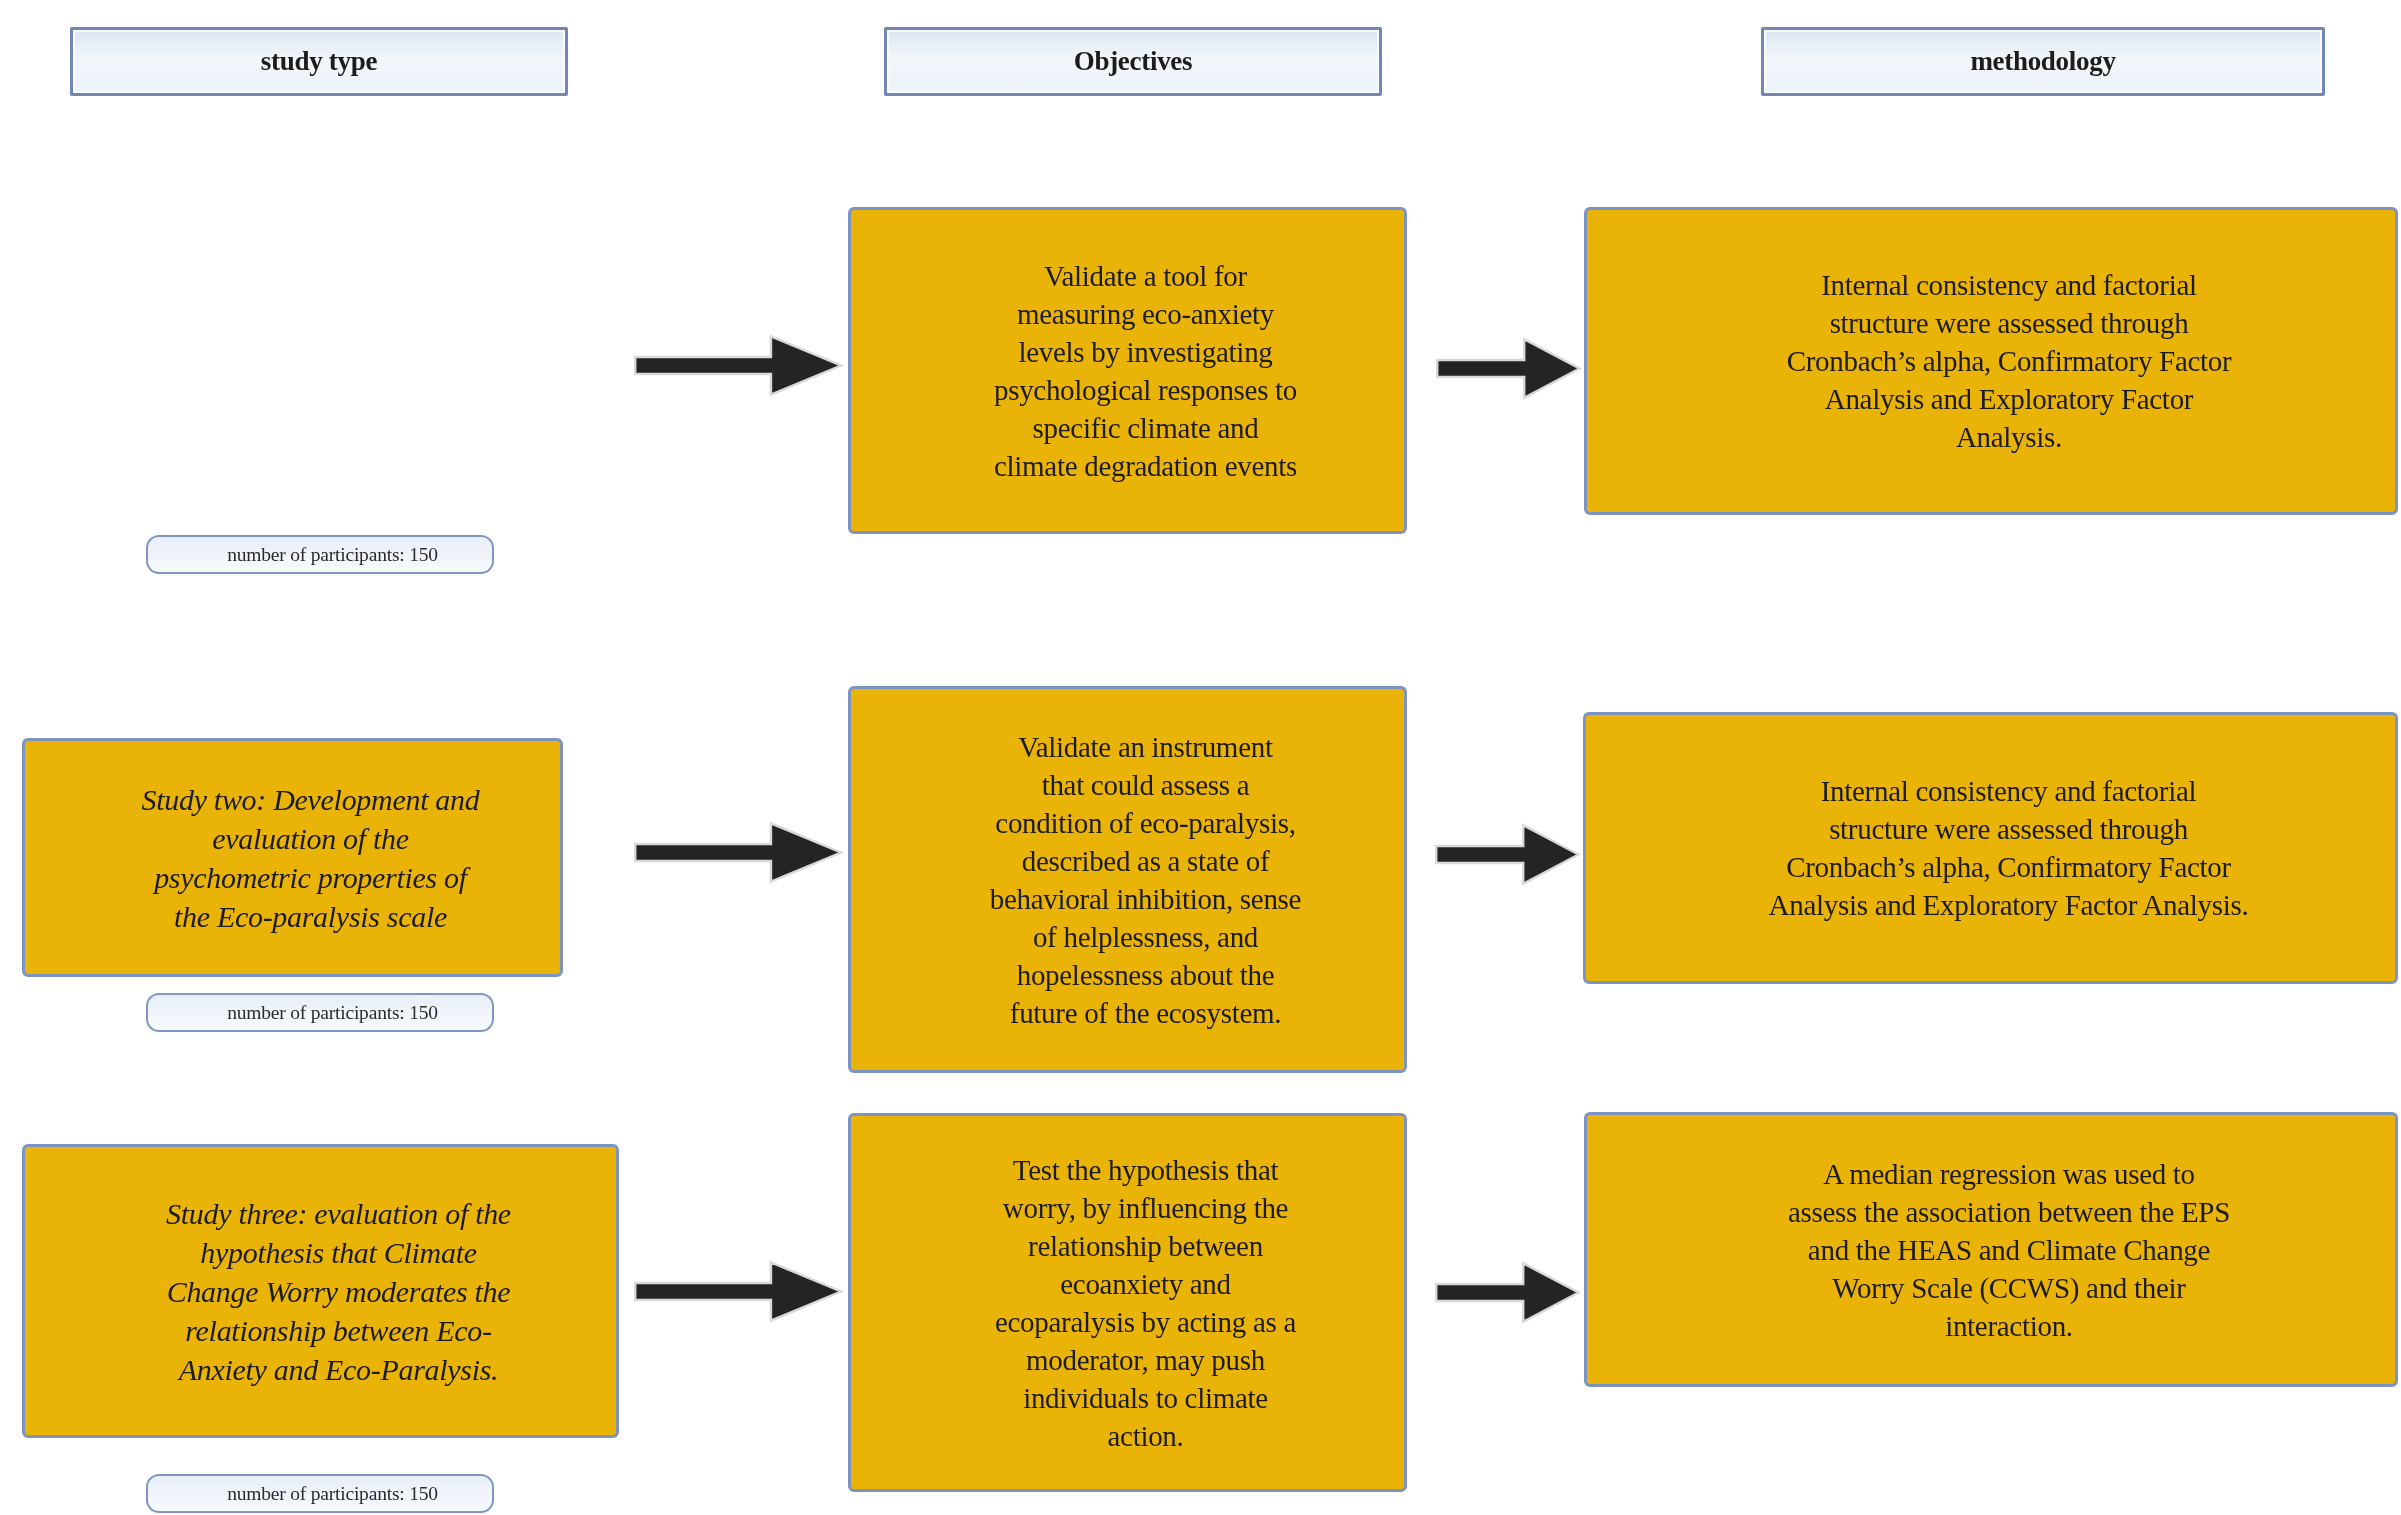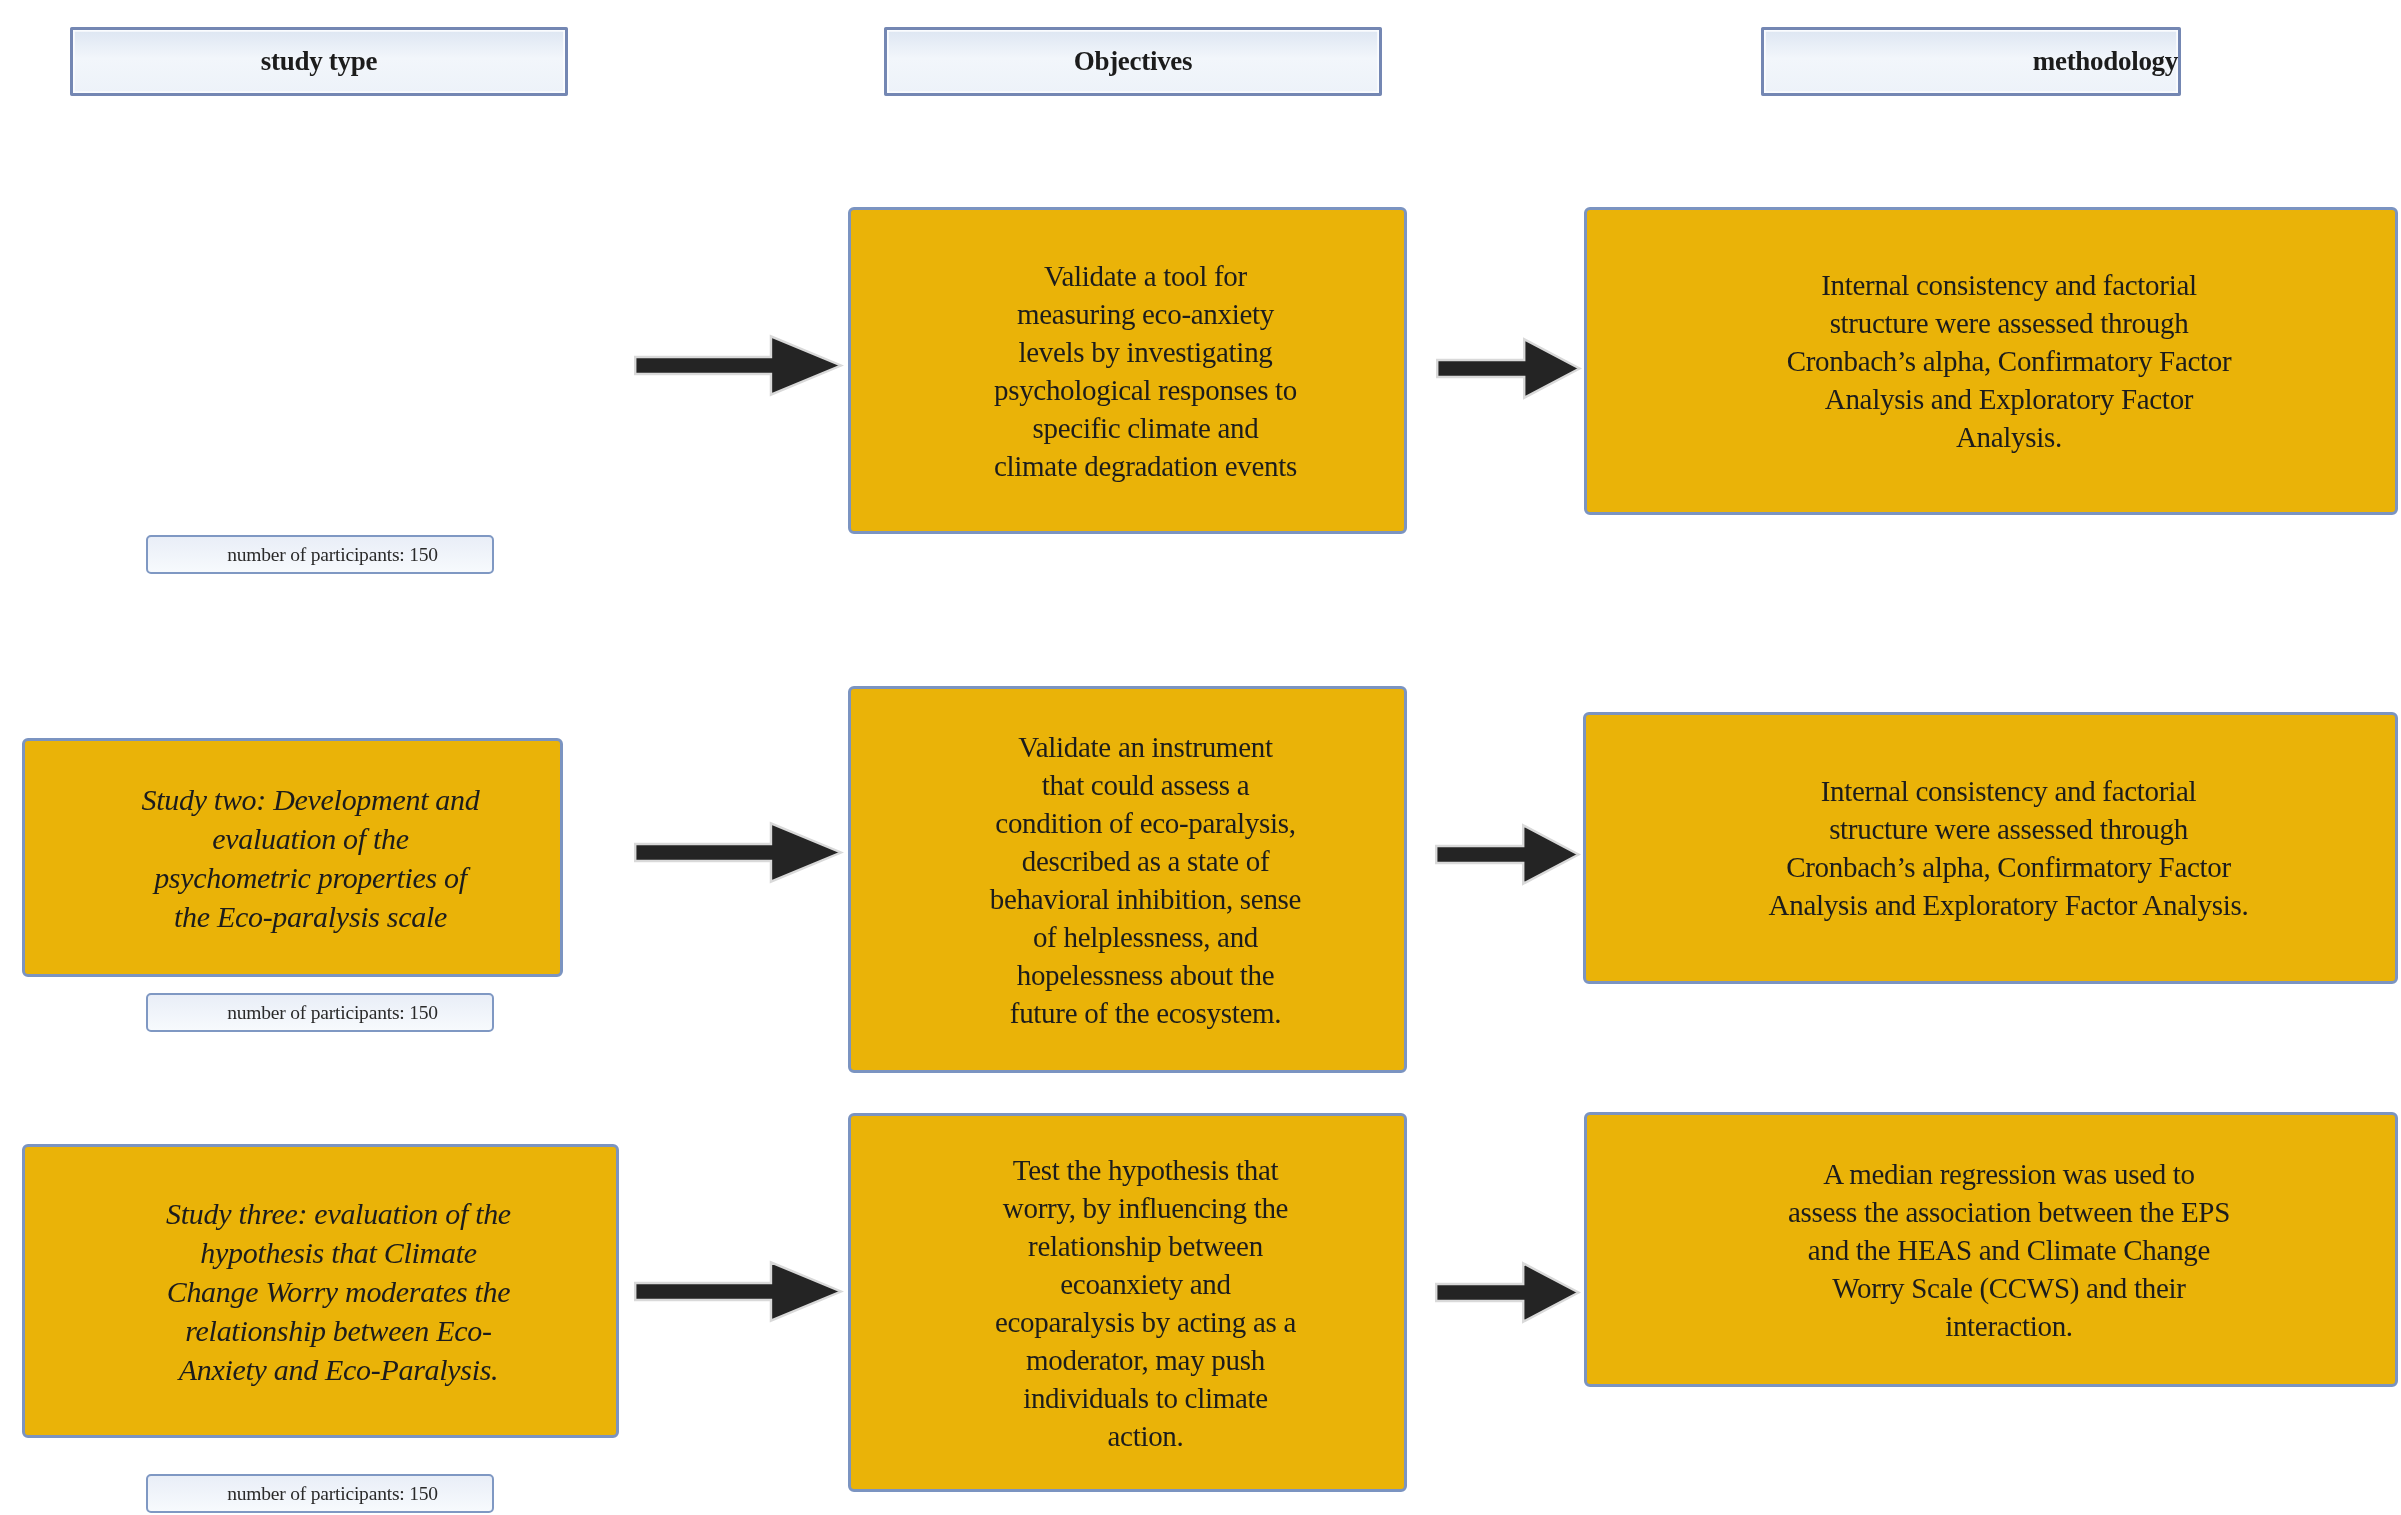--- a/index.html
+++ b/index.html
@@ -25,21 +25,21 @@
   }
   .cream{
     border:3.7px solid #7b94c1;
     background:#eab308;
     border-radius:6px;
     padding-left:36px;
   }
   .pbox{
     border:2.4px solid #7f98c3;
     background:linear-gradient(180deg,#e9eef7 0%,#f7fafd 100%);
-    border-radius:5px;
+    border-radius:13px;
     padding-left:25px;
   }
   .txt{
     white-space:pre-line;
     font-size:29px;line-height:38px;letter-spacing:-0.3px;
     padding:0 12.2px;
   }
   .study-txt{
     font-style:italic;
     font-size:30px;line-height:39px;
@@ -60,21 +60,21 @@
 <body>
 
 <div class="canvas">
 
   <div class="box hdr" style="left:70px;top:27px;width:498px;height:69px;">
     <span>study type</span>
   </div>
   <div class="box hdr" style="left:884px;top:27px;width:498px;height:69px;">
     <span>Objectives</span>
   </div>
-  <div class="box hdr" style="left:1761px;top:27px;width:420px;height:69px;justify-content:flex-end;">
+  <div class="box hdr" style="left:1761px;top:27px;width:564px;height:69px;">
     <span>methodology</span>
   </div>
 
   <div class="box pbox" style="left:146px;top:535px;width:348px;height:39px;">
     <div class="ptxt">number of participants: 150</div>
   </div>
 
   <svg class="arrow" style="left:634px;top:329px;" width="210" height="73" viewBox="0 0 345 120" preserveAspectRatio="none">
     <polygon points="2,46 225,46 225,12 340,60 225,108 225,74 2,74" fill="#242424" stroke="#d9d9d9" stroke-width="4"></polygon>
   </svg>

